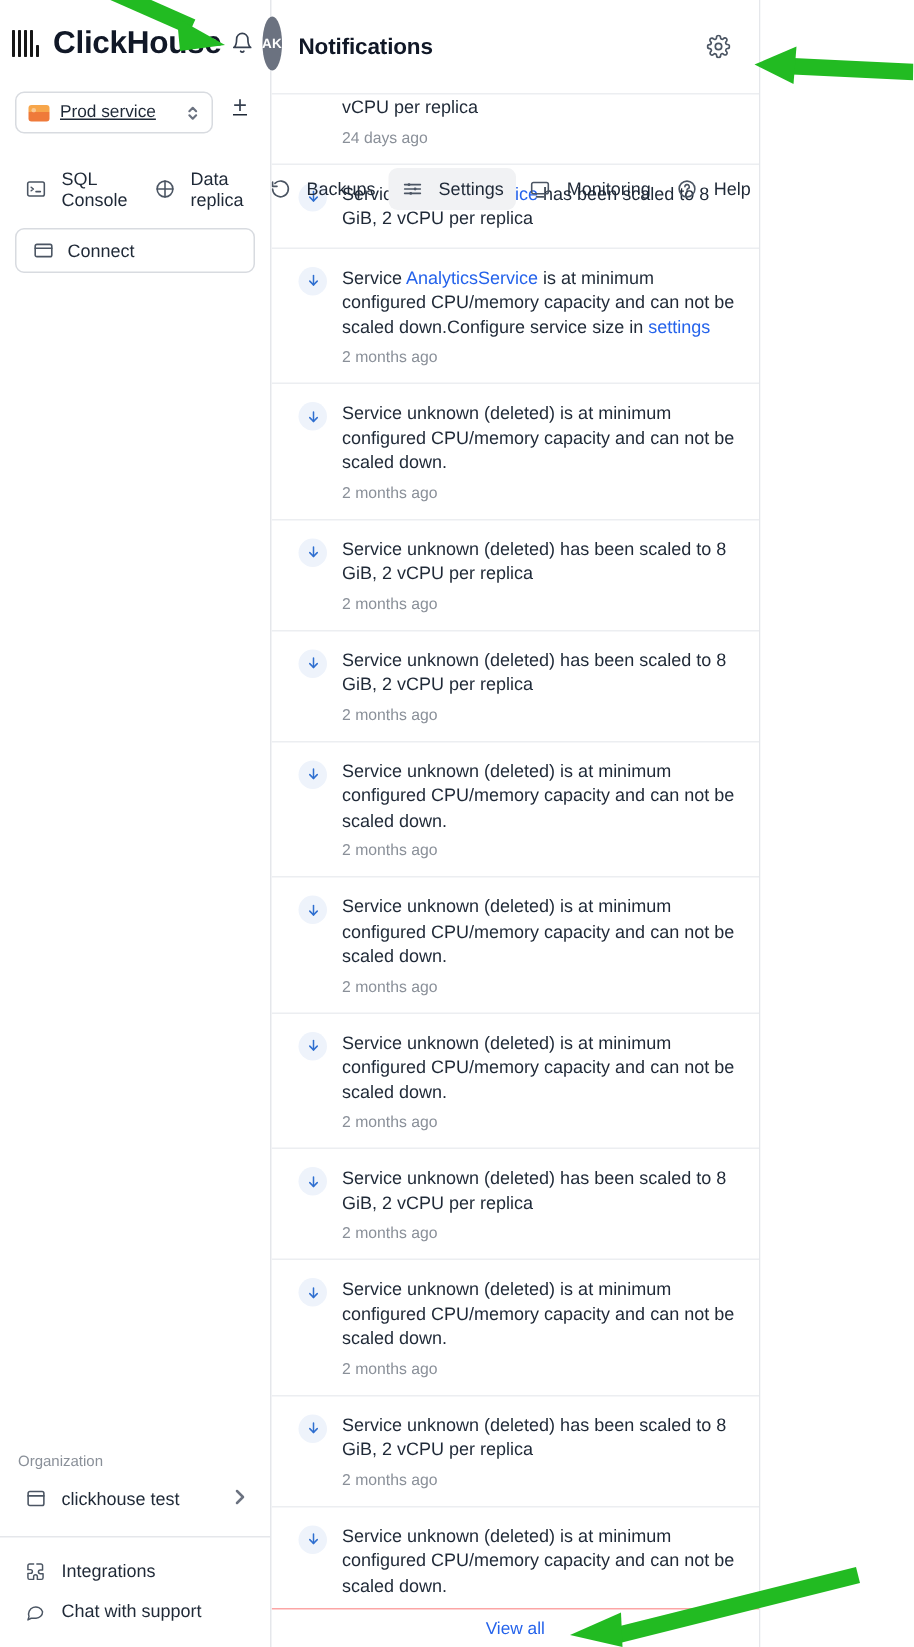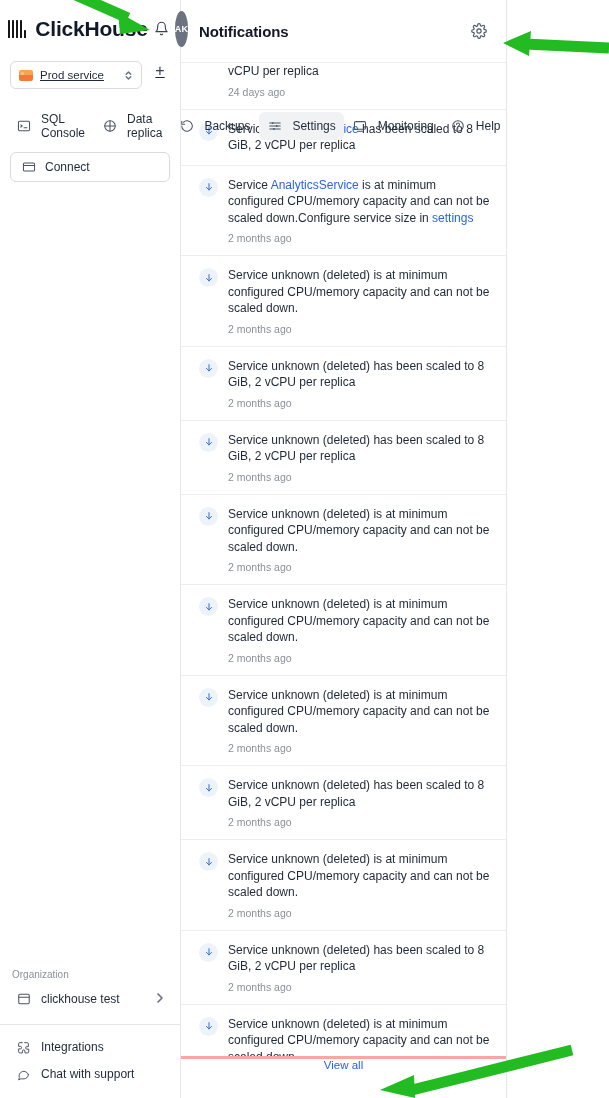--- a/index.html
+++ b/index.html
@@ -262,23 +262,24 @@
   .notif-text a {
     color: #2563eb;
     text-decoration: none;
   }
   .notif-time {
     margin-top: 6px;
     font-size: 10.5px;
     color: #8a9099;
   }
   .panel-footer {
-    height: 42px;
-    border-top: 3px solid #fca5a5;
-    display: flex;
+    height: 26px;
+    border-top: 1px solid #fca5a5;
+    display: flex;
+    align-items: center;
     justify-content: center;
     flex: none;
   }
   .view-all {
     font-size: 11.5px;
     color: #2563eb;
     text-decoration: none;
     font-weight: 500;
   }
 

